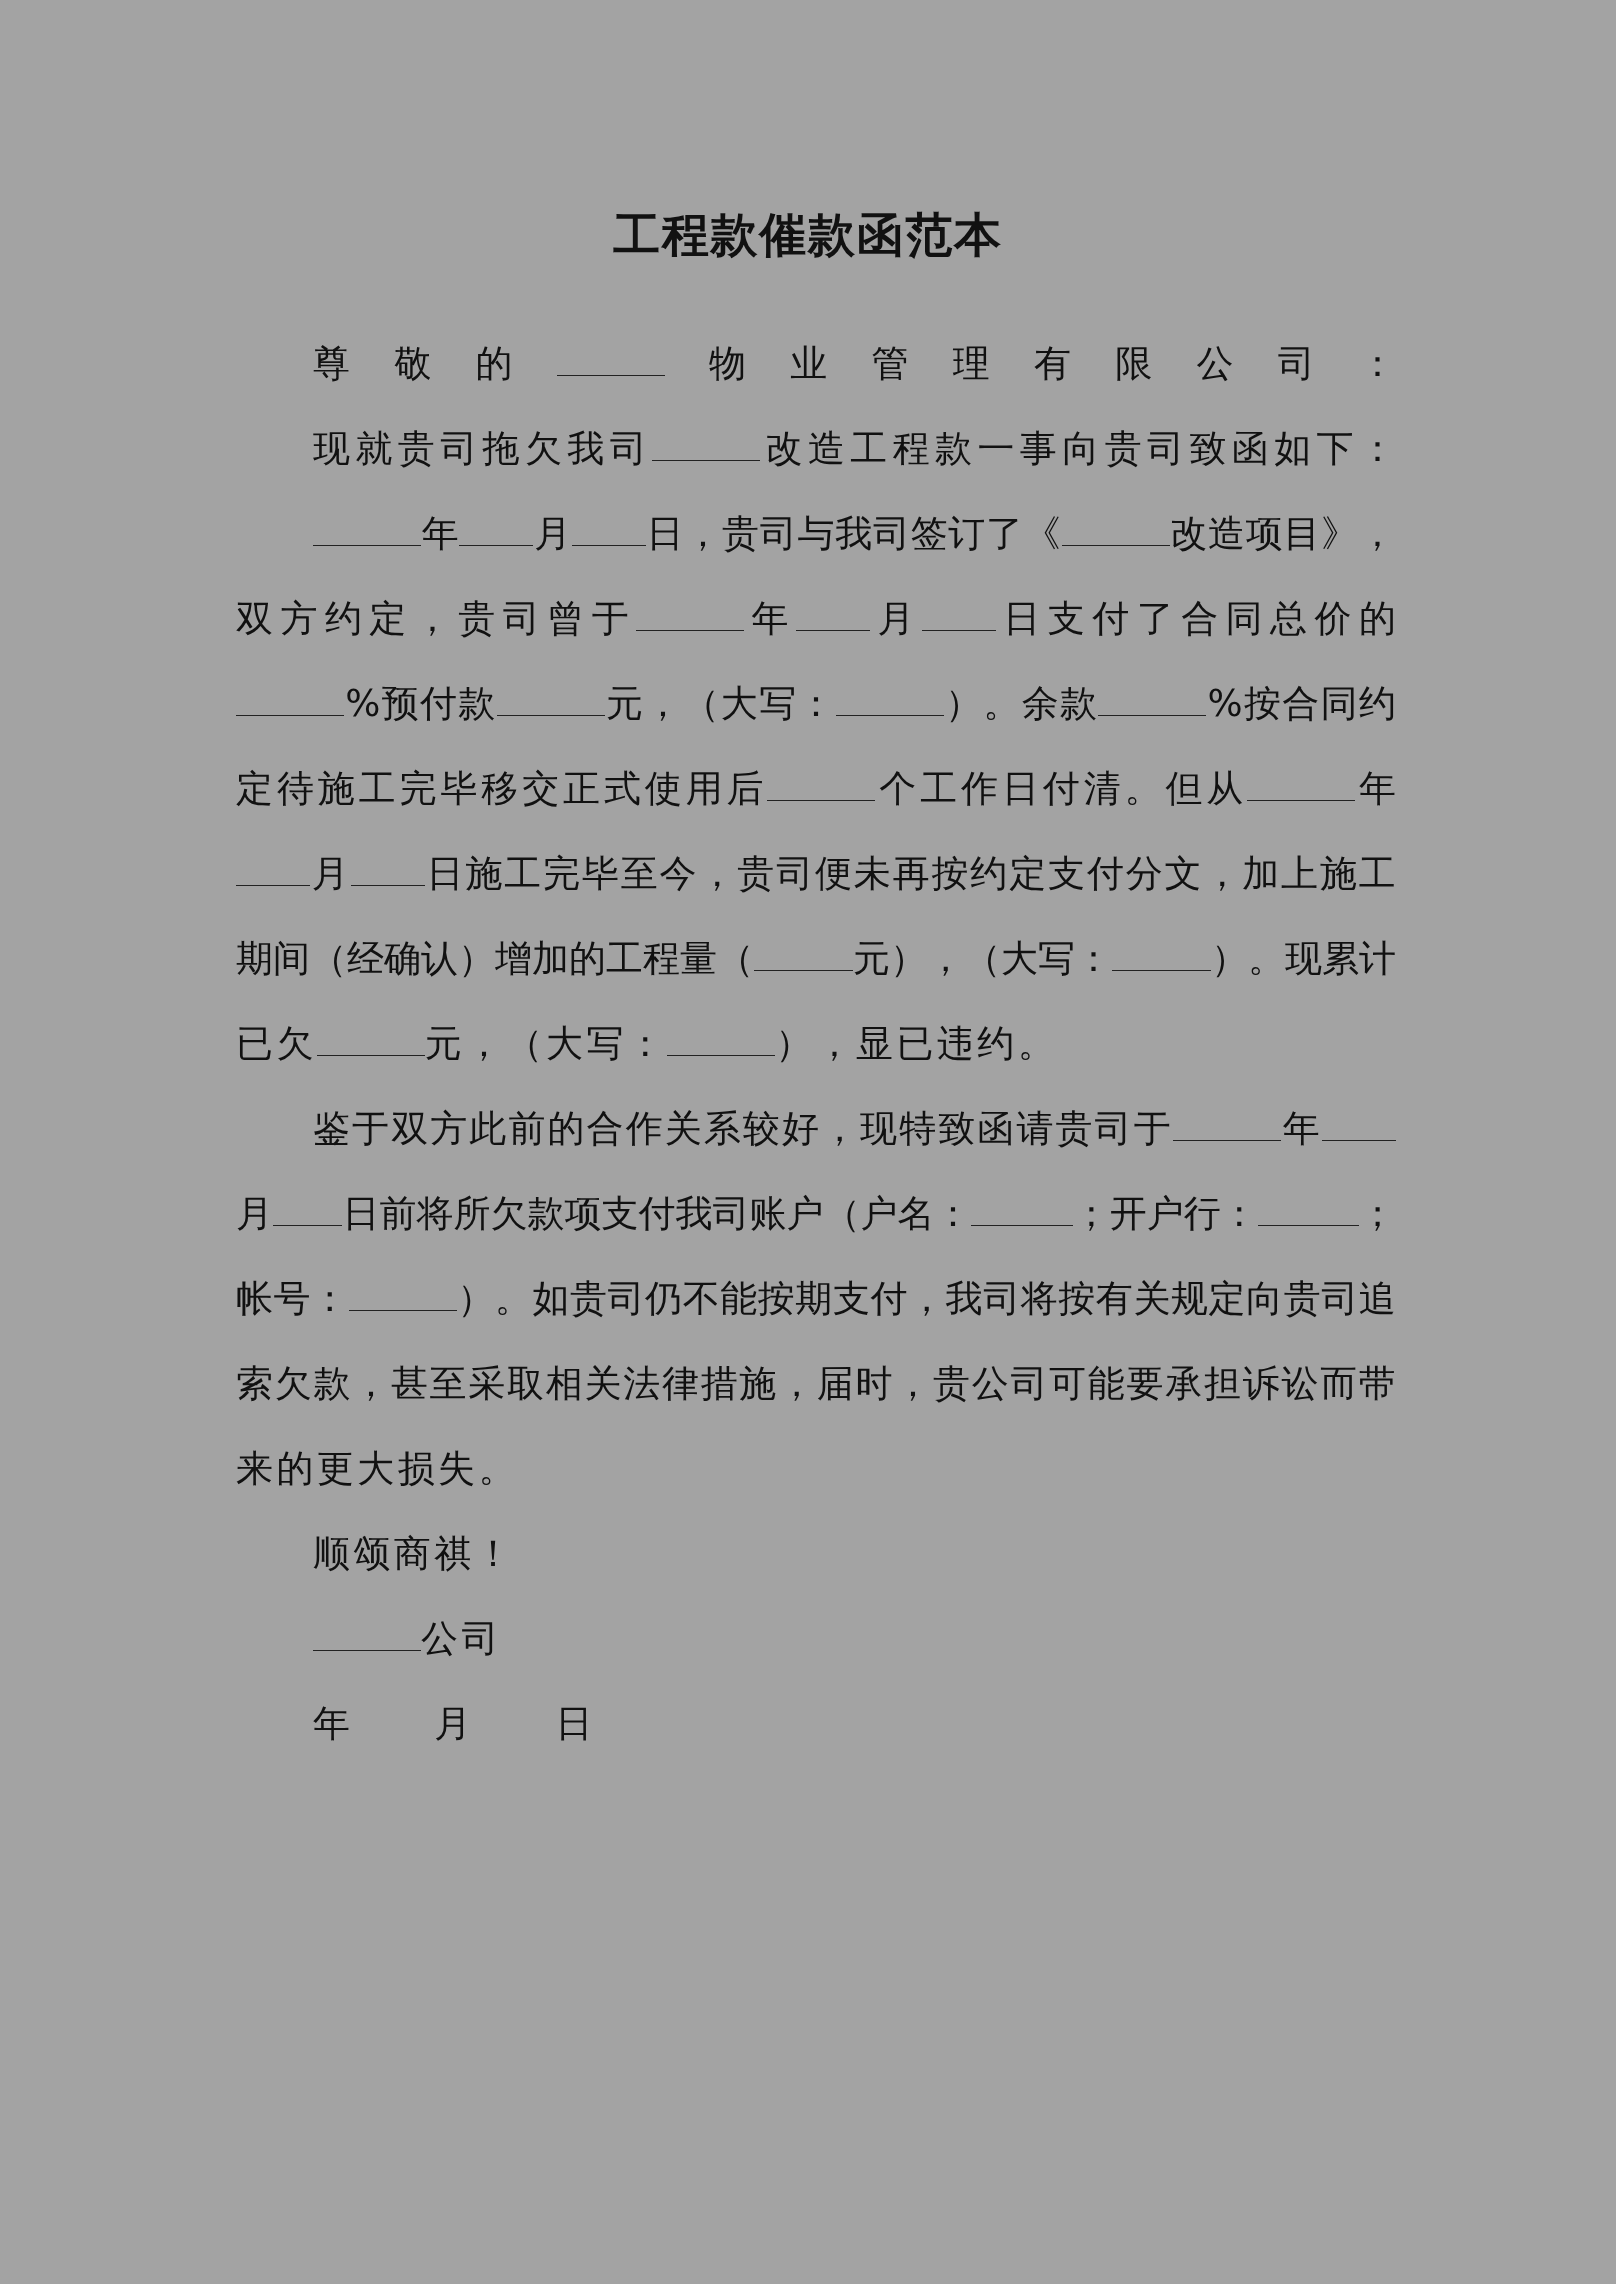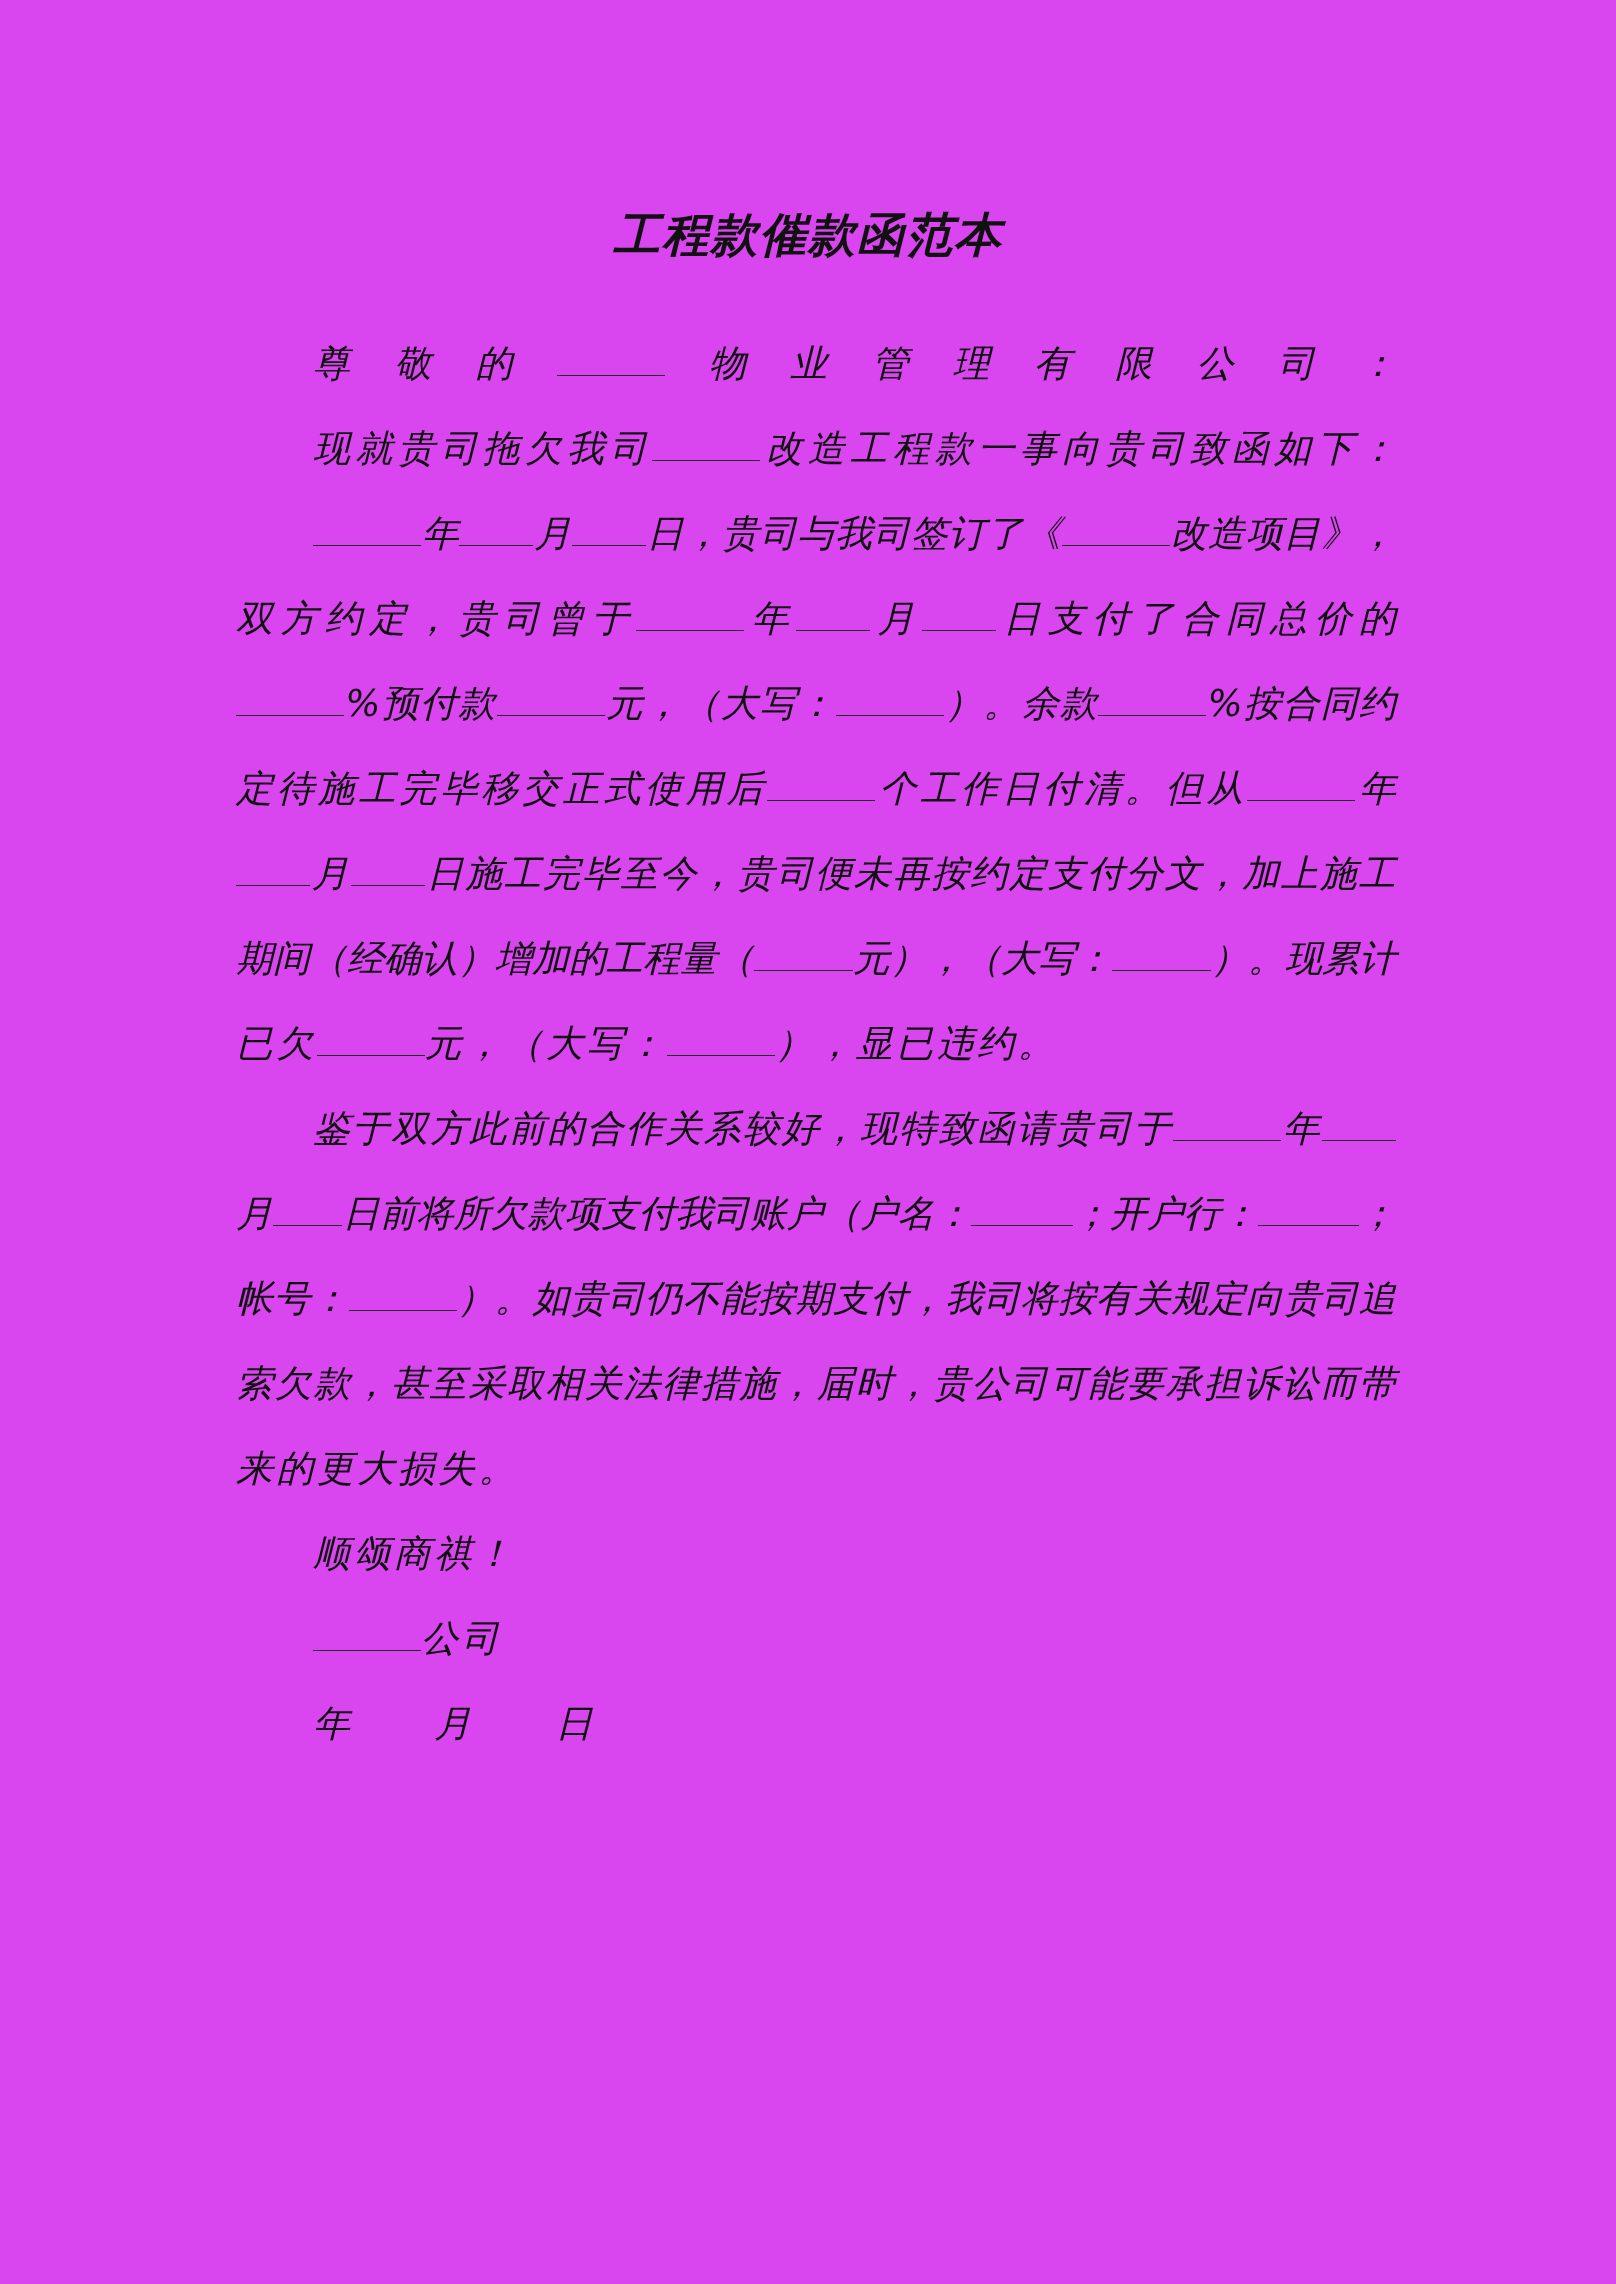--- a/index.html
+++ b/index.html
@@ -1,18 +1,18 @@
 <!DOCTYPE html>
 <html style="font-size:13.5px"><head>
 <meta charset="utf-8">
 <style>
   html, body { margin: 0; padding: 0; background: #ffffff; }
   body { width: 1616px; height: 2284px; position: relative; overflow: hidden;
          font-family: "DejaVu Sans", "Liberation Sans", sans-serif; color: #111; }
-  .page { position: absolute; left: 0; top: 0; width: 1616px; height: 2284px; background: #d946ef; font-style: italic; }
+  .page { position: absolute; left: 0; top: 0; width: 1616px; height: 2284px; background: #a3a3a3; }
   .title { position: absolute; top: 205px; left: 0; width: 1616px; text-align: center;
            font-size: 47px; font-weight: bold; letter-spacing: 1.7px; line-height: 59px; }
   .body { position: absolute; left: 236px; top: 338px; width: 1160px; }
   .line { height: 85px; line-height: 51px; font-size: 37px; white-space: nowrap;
           display: flex; justify-content: space-between; }
   .line.left { justify-content: flex-start; letter-spacing: 3.4px; }
   .line.indent { padding-left: 77px; }
   .seg { display: inline-block; }
   .blank { display: inline-block; border-bottom: 1.7px solid #222; height: 37px; vertical-align: baseline; }
   .b6 { width: 108px; } .b4 { width: 74px; }

